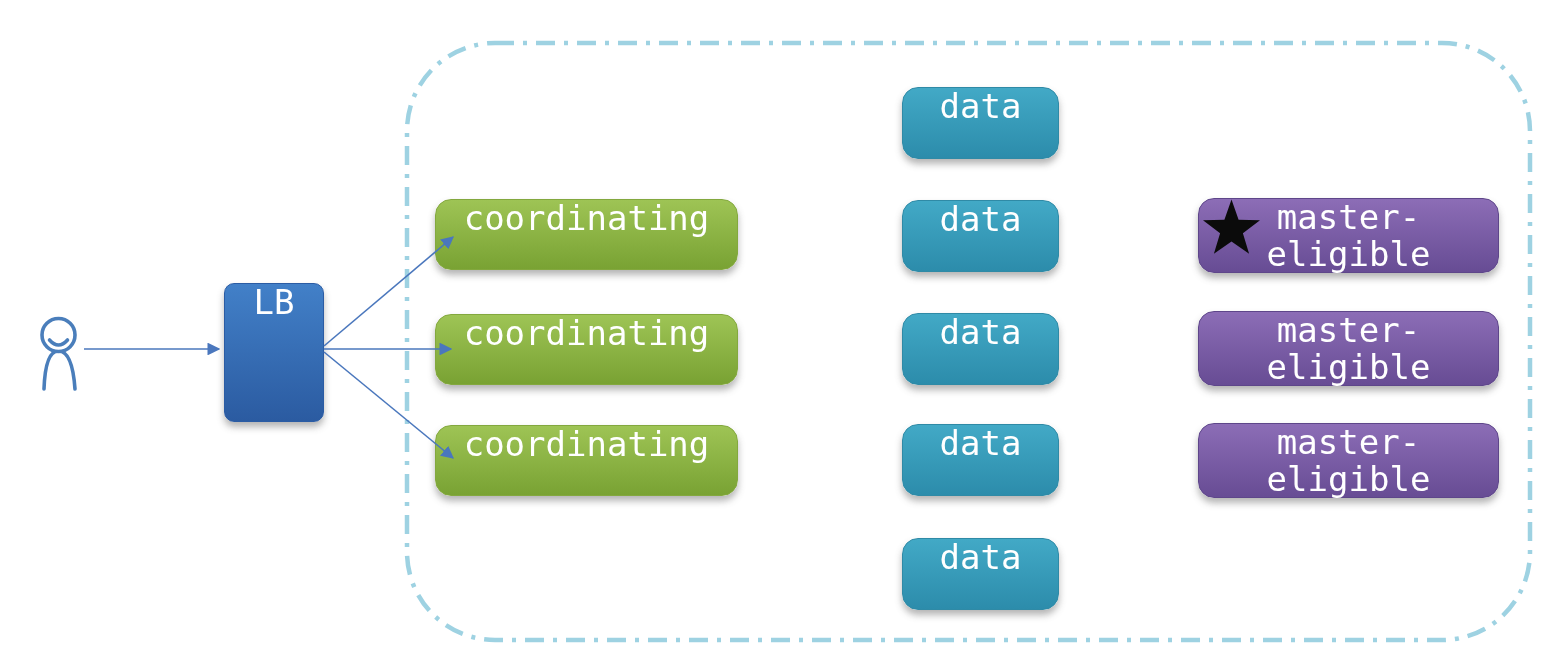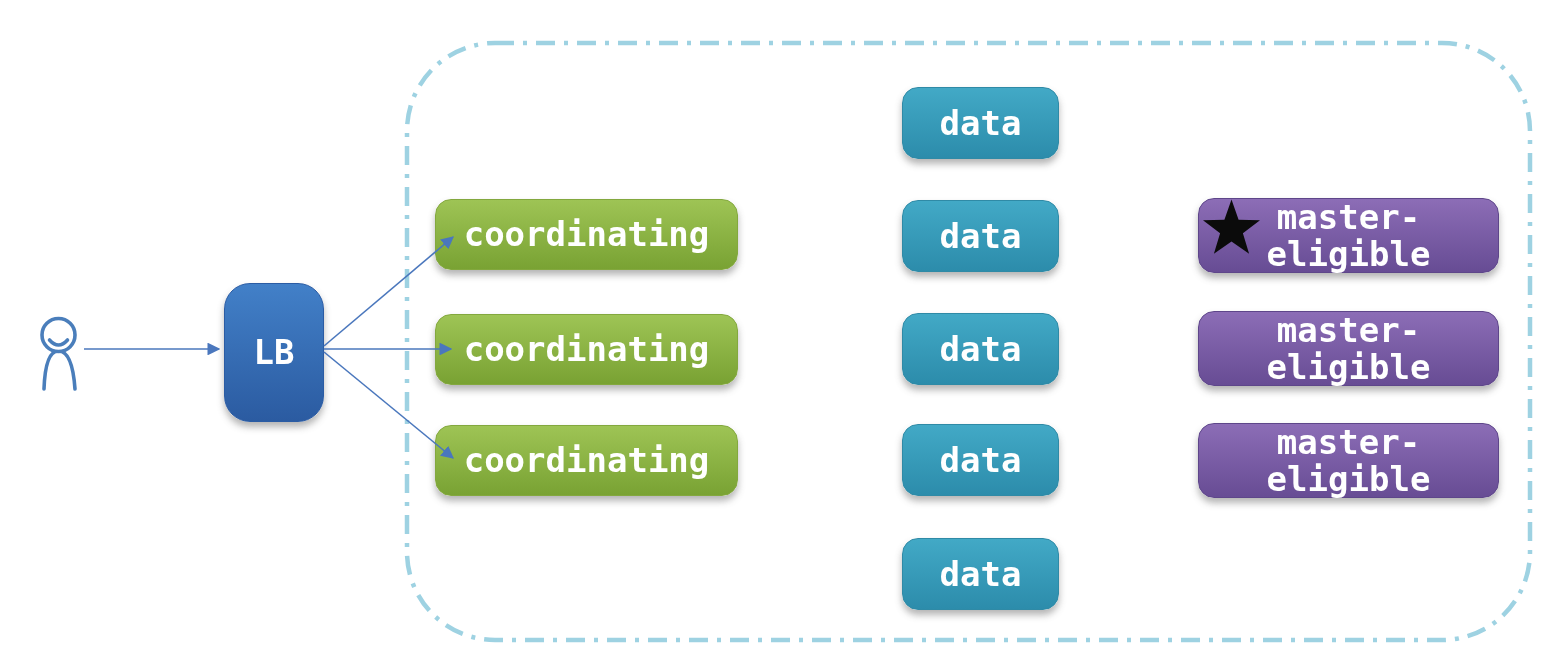--- a/index.html
+++ b/index.html
@@ -22,33 +22,32 @@
     width: 1547px;
     height: 659px;
     z-index: 10;
     pointer-events: none;
   }
   .node {
     position: absolute;
     display: flex;
     flex-direction: column;
     align-items: center;
-    justify-content: center;
+    justify-content: flex-start;
     color: #ffffff;
     font-size: 34px;
     line-height: 37px;
     text-align: center;
     border-radius: 16px;
     box-shadow: 0 5px 7px rgba(90, 90, 90, 0.45);
     z-index: 2;
-    font-weight: bold;
   }
   .node-lb {
     left: 224px; top: 283px; width: 98px; height: 137px;
-    border-radius: 26px;
+    border-radius: 10px;
     background: linear-gradient(#4280c8, #2b5ba1);
     border: 1px solid #2b5ca4;
   }
   .node-coordinating {
     width: 301px; height: 69px; left: 435px;
     background: linear-gradient(#9ec455, #79a233);
     border: 1px solid #83a83e;
   }
   .node-data {
     width: 155px; height: 70px; left: 902px;

